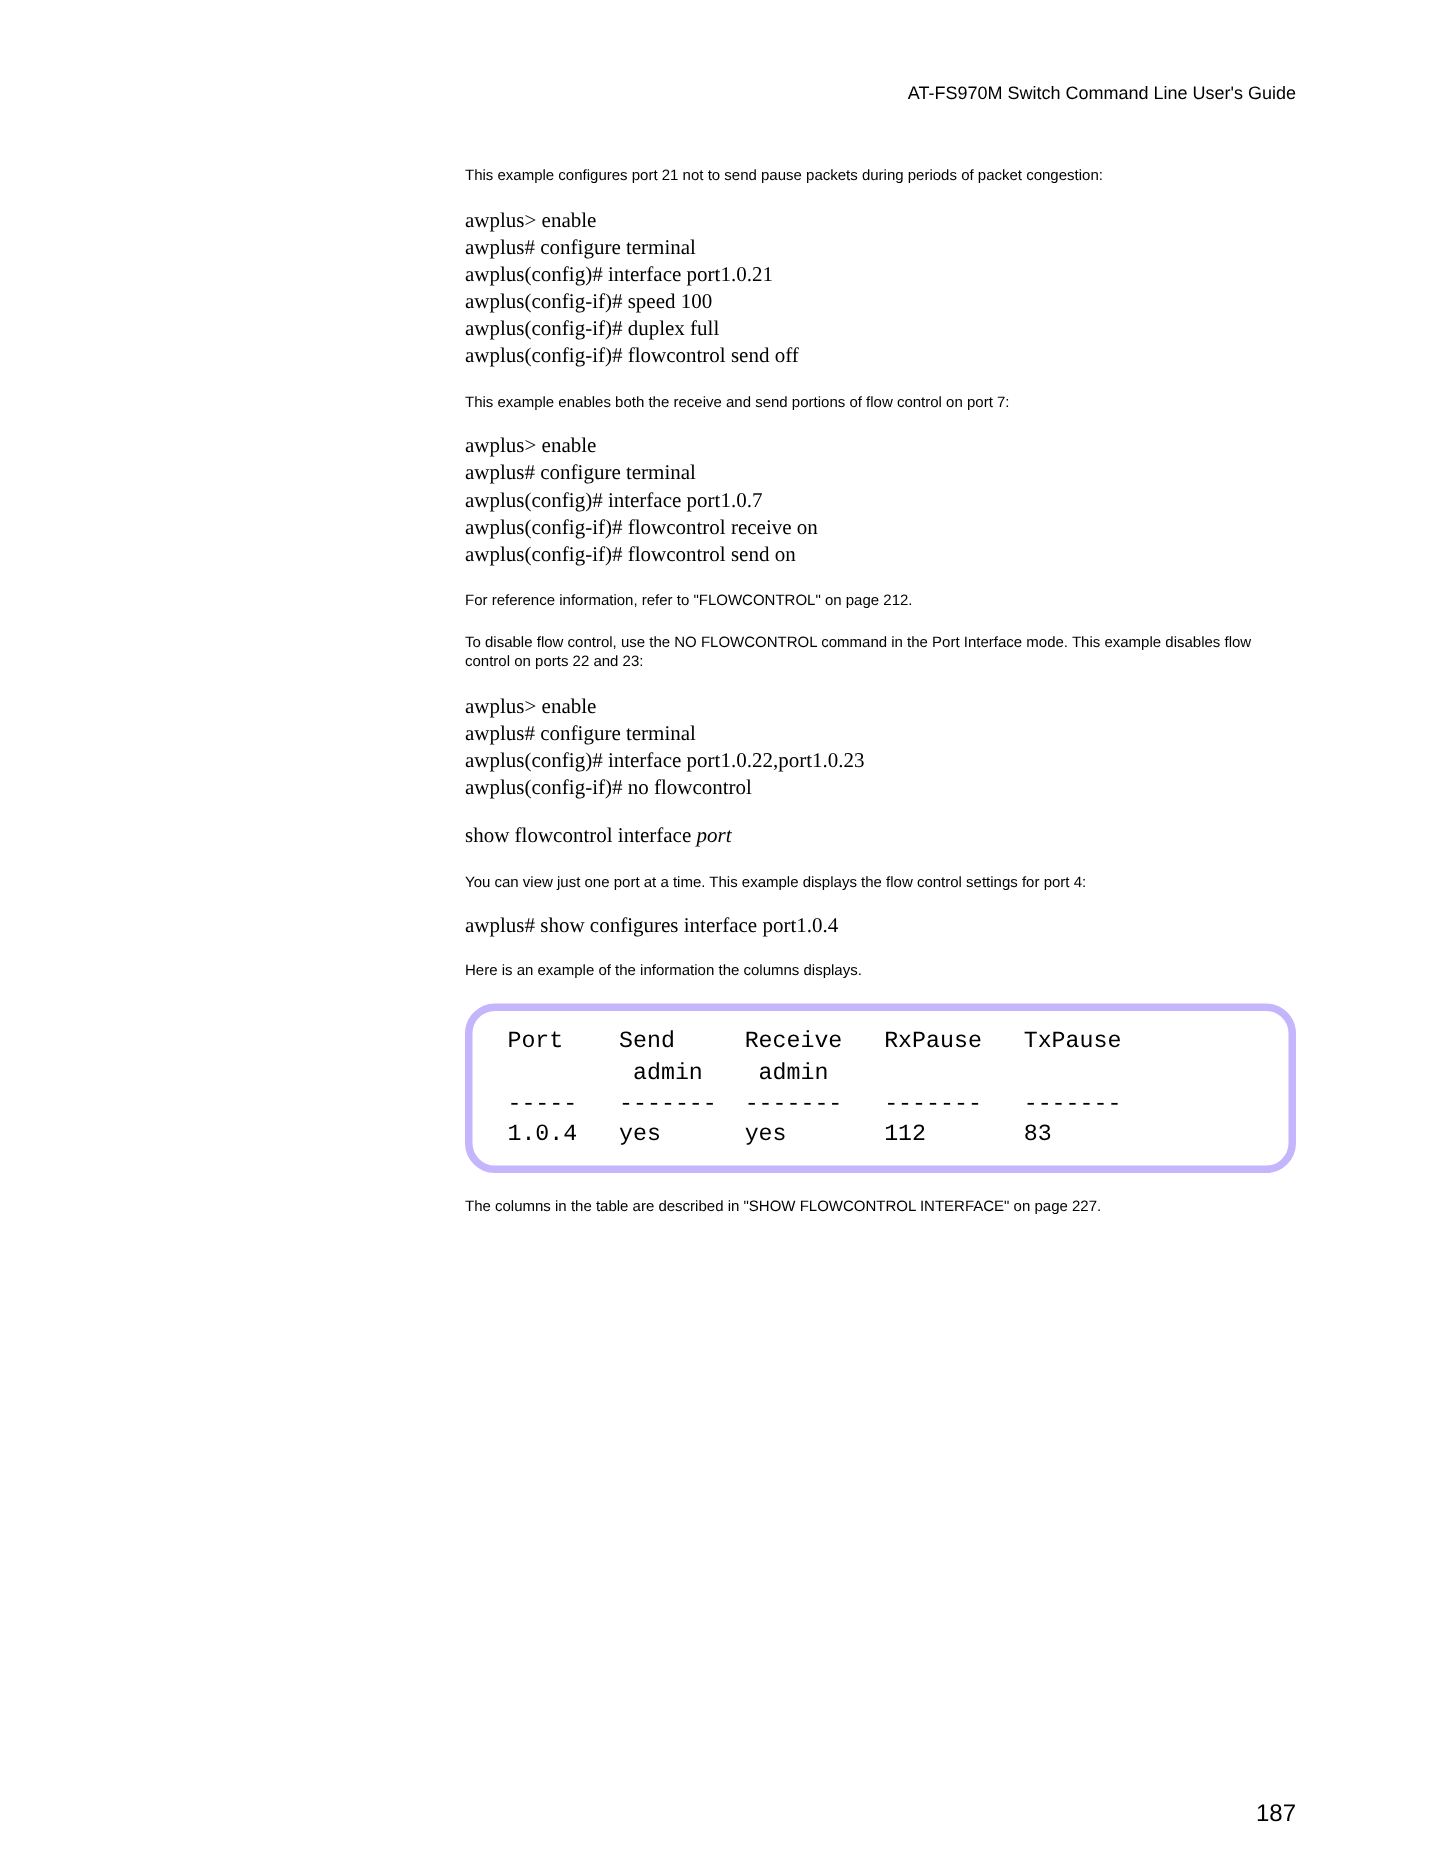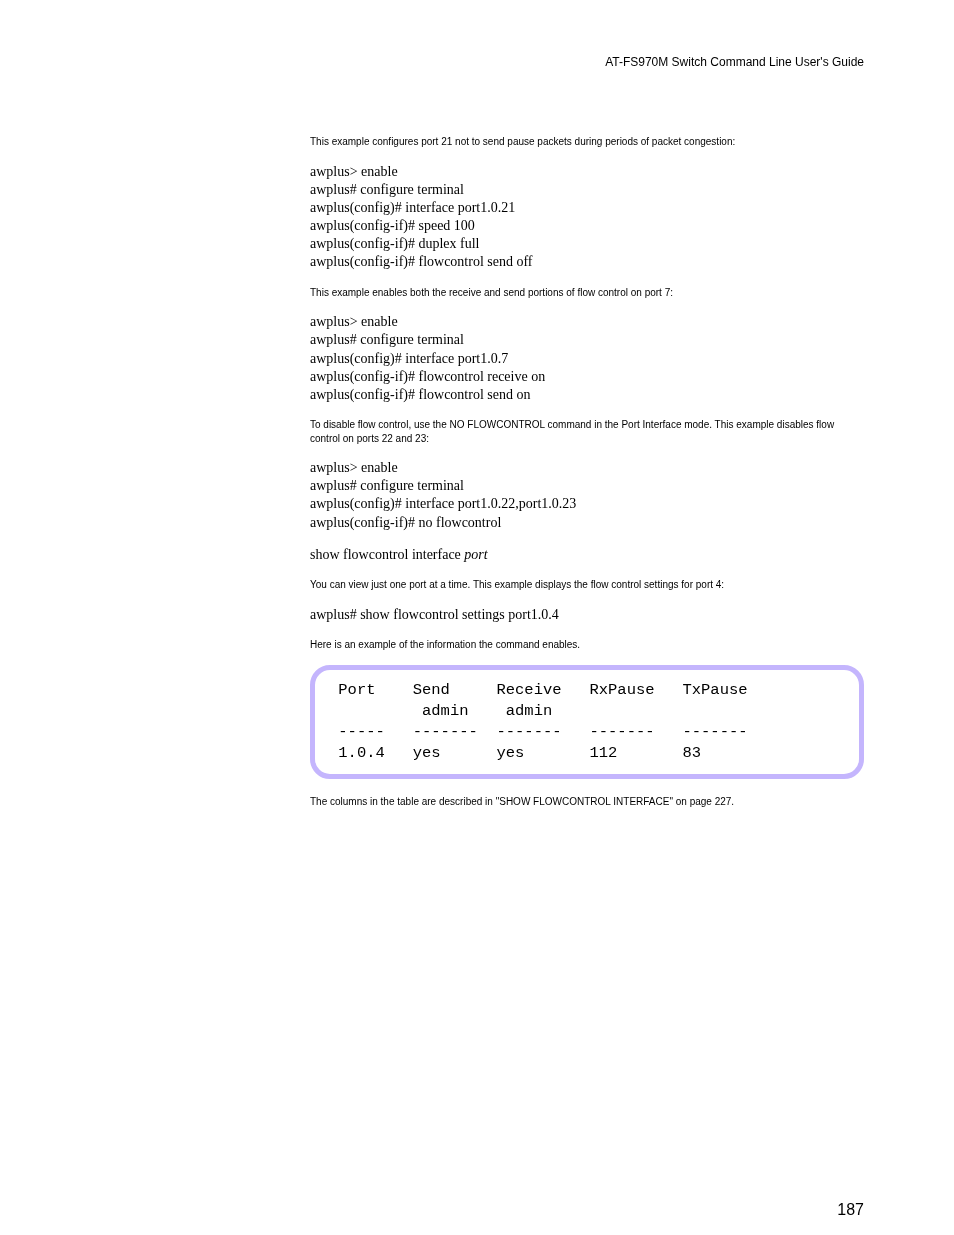--- a/index.html
+++ b/index.html
@@ -15,21 +15,21 @@
   }
   .page {
     padding: 55px 90px 40px 310px;
     box-sizing: border-box;
     position: relative;
     height: 100%;
   }
   .header {
     text-align: right;
     font-size: 12px;
-    margin-bottom: 66px;
+    margin-bottom: 42px;
   }
   .body-text {
     font-size: 10px;
     line-height: 1.35;
     margin: 0 0 14px 0;
   }
   .code-block {
     font-family: Liberation Serif, serif;
     font-size: 14px;
     line-height: 1.3;
@@ -80,36 +80,37 @@
 awplus(config-if)# flowcontrol send off</div>
 
   <p class="body-text">This example enables both the receive and send portions of flow control on port 7:</p>
 
   <div class="code-block">awplus&gt; enable
 awplus# configure terminal
 awplus(config)# interface port1.0.7
 awplus(config-if)# flowcontrol receive on
 awplus(config-if)# flowcontrol send on</div>
 
+  <p class="body-text">For reference information, refer to "FLOWCONTROL" on page 212.</p>
 
   <p class="body-text">To disable flow control, use the NO FLOWCONTROL command in the Port Interface mode. This example disables flow control on ports 22 and 23:</p>
 
   <div class="code-block">awplus&gt; enable
 awplus# configure terminal
 awplus(config)# interface port1.0.22,port1.0.23
 awplus(config-if)# no flowcontrol</div>
 
 
   <div class="code-block"><span>show flowcontrol interface </span><span class="code-italic">port</span></div>
 
   <p class="body-text">You can view just one port at a time. This example displays the flow control settings for port 4:</p>
 
-  <div class="code-block">awplus# show flowcontrol settings port1.0.4</div>
+  <div class="code-block">awplus# show configures interface port1.0.4</div>
 
-  <p class="body-text">Here is an example of the information the command enables.</p>
+  <p class="body-text">Here is an example of the information the columns displays.</p>
 
   <div class="figure-box"> Port    Send     Receive   RxPause   TxPause
           admin    admin
  -----   -------  -------   -------   -------
  1.0.4   yes      yes       112       83</div>
 
 
   <p class="body-text">The columns in the table are described in "SHOW FLOWCONTROL INTERFACE" on page 227.</p>
 
   <div class="page-number">187</div>

